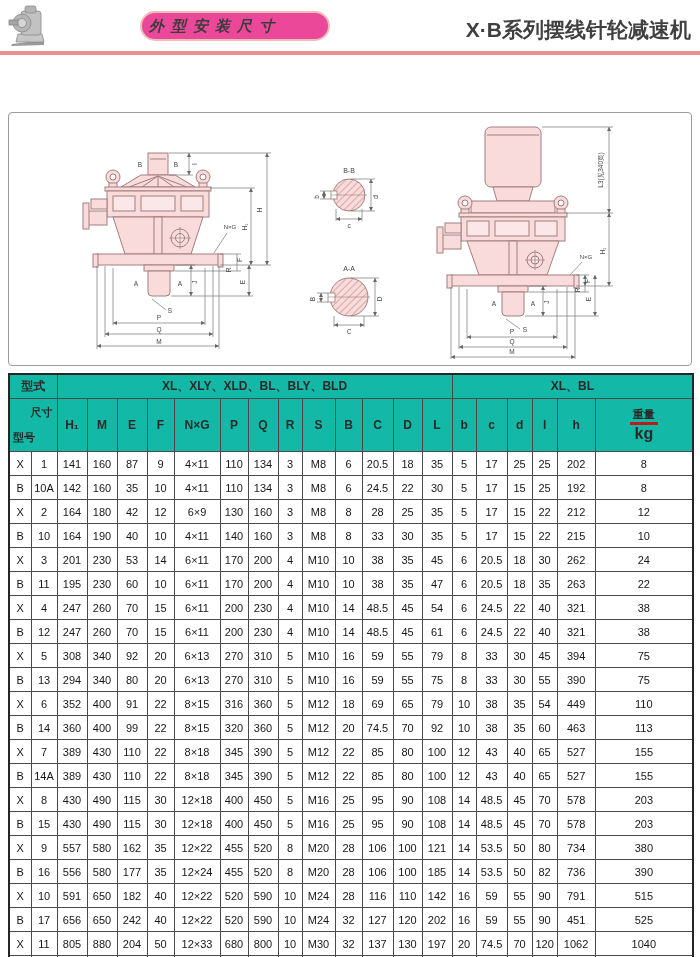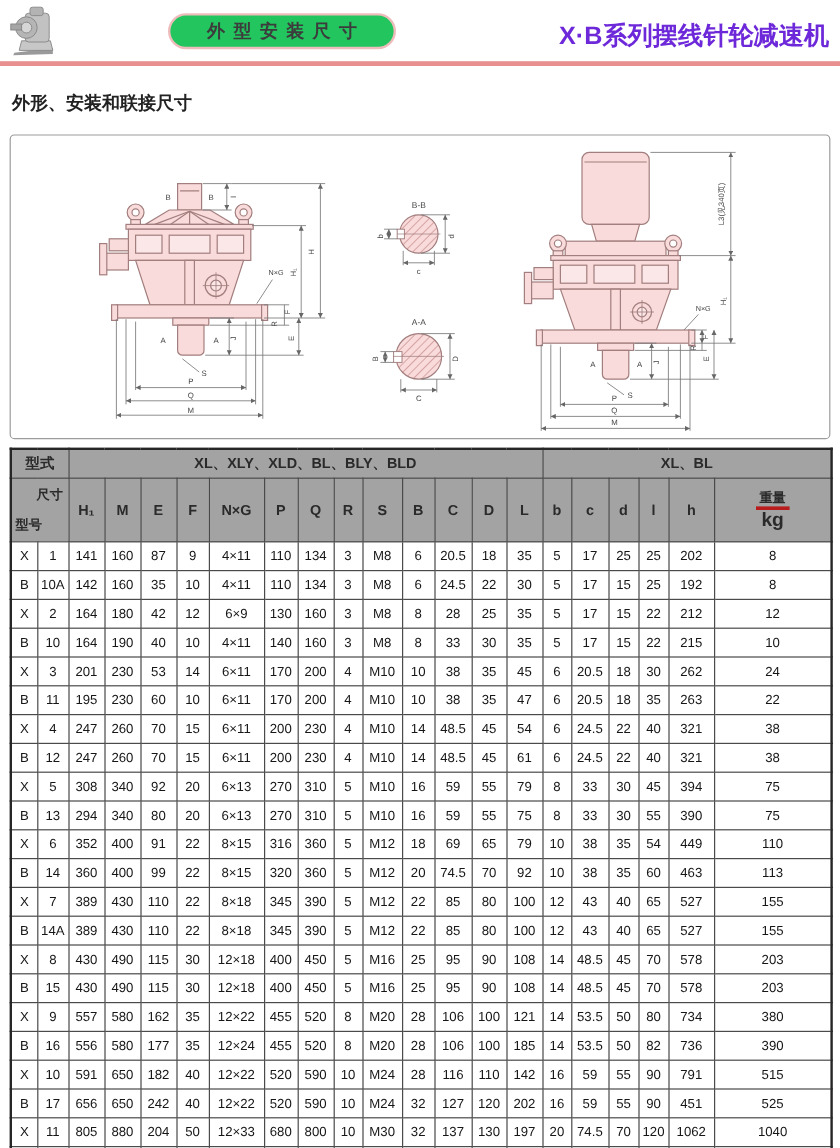--- a/index.html
+++ b/index.html
@@ -2,36 +2,36 @@
 <html><head>
 <meta charset="utf-8">
 <style>
   html,body{margin:0;padding:0;background:#fff;}
   body{width:700px;height:957px;position:relative;overflow:hidden;
        font-family:"Liberation Sans",sans-serif;color:#1c1c1c;}
   .page{position:absolute;inset:0;background:#ffffff;}
 
   .logo{position:absolute;left:8px;top:4px;width:42px;height:44px;}
   .pill{position:absolute;left:140px;top:11px;width:186px;height:26px;
-        border:2px solid #efbcbc;border-radius:16px;background:#22c55e;
-        display:flex;align-items:center;justify-content:center;}
+        border:2px solid #efbcbc;border-radius:16px;background:#ec4899;
+        display:flex;align-items:center;font-style:italic;}
   .pill span{font-size:15px;font-weight:bold;color:#3c3c3c;letter-spacing:7px;padding-left:7px;}
-  .title{position:absolute;top:16px;right:9px;font-size:21px;font-weight:bold;color:#6d28d9;}
+  .title{position:absolute;top:16px;right:9px;font-size:21px;font-weight:bold;color:#404040;}
   .redline{position:absolute;left:0;top:51px;width:700px;height:4px;background:#e88f8f;}
   .subtitle{position:absolute;left:10px;top:77px;font-size:15px;font-weight:bold;color:#222;}
 
   .drawbox{position:absolute;left:8px;top:112px;width:682px;height:252px;
            border:1px solid #9c9c9c;border-radius:4px;background:#fff;}
   .drawbox svg{display:block;}
 
   table.dim{position:absolute;left:8px;top:373px;width:684px;border-collapse:collapse;
             table-layout:fixed;font-size:11px;}
   table.dim,table.dim th,table.dim td{border:1px solid #4a4a4a;}
   table.dim{border:2px solid #262626;}
-  table.dim th{background:#a3a3a3;font-weight:bold;padding:0;text-align:center;color:#2a2a2a;}
+  table.dim th{background:#14b8a6;font-weight:bold;padding:0;text-align:center;color:#2a2a2a;}
   table.dim td{background:#fff;padding:0;text-align:center;height:23px;color:#161616;}
   tr.grouprow th{height:23px;font-size:12px;}
   #col-row th{height:52px;font-size:12px;}
   th.diag{position:relative;
     background-image:linear-gradient(to bottom right,transparent 49.2%,#555 49.2%,#555 50.8%,transparent 50.8%);}
   th.diag .dtop{position:absolute;top:6px;right:4px;font-size:11px;}
   th.diag .dbot{position:absolute;bottom:6px;left:3px;font-size:11px;}
   th.wt span{display:inline-block;border-bottom:3px solid #b91c1c;padding:0 3px;font-size:11px;}
   th.wt div{font-size:16px;font-weight:bold;}
 </style>
@@ -51,21 +51,20 @@
       <rect x="1" y="16" width="9" height="5" fill="#a6a6a6" stroke="#888" stroke-width="0.8"></rect>
     </svg>
   </div>
 
   <div class="pill">
     <span>外型安装尺寸</span>
   </div>
 
   <div class="title">X·B系列摆线针轮减速机</div>
   <div class="redline"></div>
-  <div class="subtitle">外形、安装和联接尺寸</div>
 
   <div class="drawbox">
     <svg viewBox="0 0 682 252" width="682" height="252">
       <defs>
         <pattern id="hh" width="5" height="5" patternUnits="userSpaceOnUse" patternTransform="rotate(45)">
           <rect width="5" height="5" fill="#f9dbdb"></rect>
           <line x1="0" y1="0" x2="0" y2="5" stroke="#cf9898" stroke-width="1.4"></line>
         </pattern>
         <marker id="ar" viewBox="0 0 10 10" refX="10" refY="5" markerWidth="6" markerHeight="6" orient="auto-start-reverse">
           <path d="M0,0 L10,5 L0,10 Z" fill="#666"></path>

